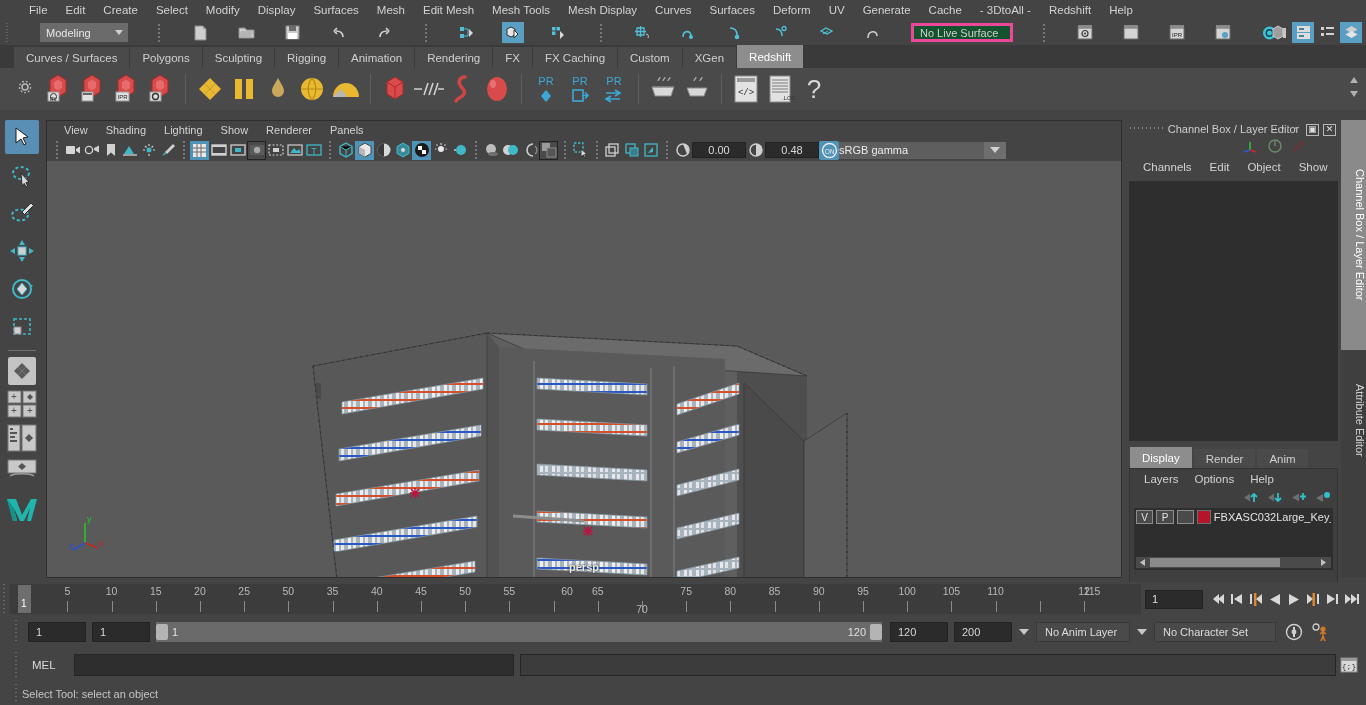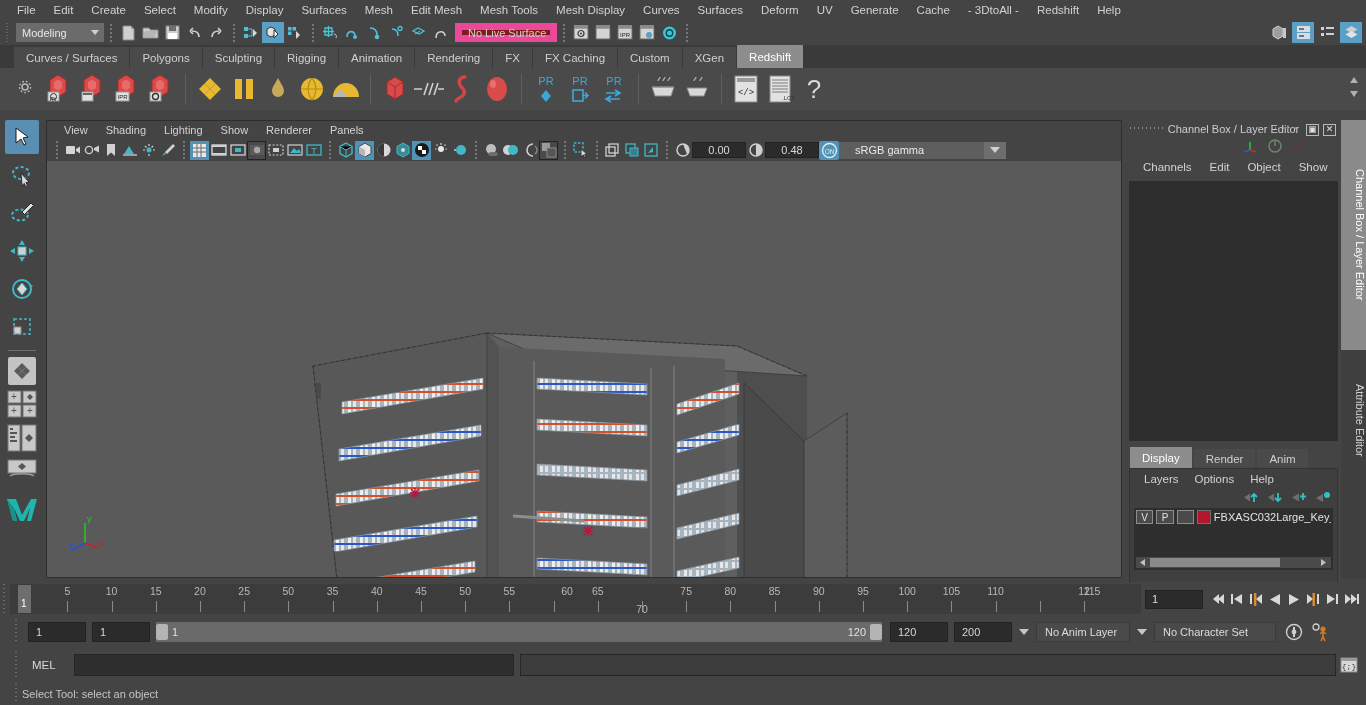--- a/index.html
+++ b/index.html
@@ -6,40 +6,40 @@
   body {
     width:1366px; height:705px; overflow:hidden;
     background:#444444;
     font-family:"Liberation Sans", sans-serif;
     font-size:11px; color:#c8c8c8;
     -webkit-font-smoothing:antialiased;
   }
   .app { position:relative; width:1366px; height:705px; background:#444; }
 
   
-  .menubar { height:20px; background:#444444; display:flex; padding-left:8px; }
+  .menubar { height:20px; background:#444444; display:flex; padding-left:20px; }
   .menubar .mi { padding:0 9px; font-size:11.5px; color:#d2d2d2; line-height:20px; cursor:default; }
 
   
-  .statusline { height:25px; background:#444444; display:flex; align-items:center; padding-left:4px; position:relative; }
+  .statusline { height:25px; background:#444444; display:flex; align-items:center; padding-left:4px; position:relative;gap:24px; }
   .grip { width:8px; height:23px; background:
       repeating-linear-gradient(to bottom,#6a6a6a 0 1px,transparent 1px 3px);
       background-size:2px 3px; background-position:2px 2px; background-repeat:repeat-y;
       opacity:.8; flex:0 0 8px; }
   .sel-combo { width:88px; height:19px; background:#6b6b6b; color:#e8e8e8; font-size:11px;
       display:flex; align-items:center; padding-left:6px; position:relative; margin-left:4px; }
   .sel-combo .arr { position:absolute; right:5px; top:7px; width:0;height:0;
       border-left:4px solid transparent;border-right:4px solid transparent;border-top:5px solid #cfcfcf; }
   .sep-b { width:9px; height:20px; margin:0 2px; position:relative; }
   .sep-b:after{content:"";position:absolute;left:4px;top:1px;width:2px;height:18px;
       background:repeating-linear-gradient(to bottom,#777 0 2px,transparent 2px 4px);}
   .ic { width:22px;height:21px;display:inline-flex;align-items:center;justify-content:center;
       position:relative;cursor:default;}
   .ic.on { background:#5a9fc4; }
-  .livesurf { width:102px;height:19px;background:#7f1d1d;border:7px solid #ec4899;
+  .livesurf { width:102px;height:19px;background:#14532d;border:3px solid #ec4899;
       display:flex;align-items:center;padding-left:6px;font-size:11px;color:#cfcfcf;margin-left:4px;}
   .right-icons { position:absolute; right:4px; top:2px; display:flex; gap:2px; }
 
   
   .shelfwrap { background:#444; }
   .shelftabs { height:23px; display:flex; align-items:flex-end; padding-left:14px; background:#3a3a3a; }
   .stab { height:21px; padding:0 12px; font-size:11.5px; color:#cfcfcf; background:#4a4a4a;
       display:flex;align-items:center; border-right:1px solid #3a3a3a; cursor:default; }
   .stab.active { background:#8d8d8d; color:#fff; height:23px; }
   .shelfbar { height:42px; background:#4a4a4a; display:flex; align-items:center; padding-left:42px; position:relative;}
@@ -59,21 +59,21 @@
         border:1px solid #2e2e2e; }
   .vpmenu { height:18px; display:flex; align-items:center; padding-left:8px; background:#444; }
   .vpmenu .mi { padding:0 9px; font-size:11px; color:#d2d2d2; line-height:18px; }
   .vptools { height:22px; display:flex; align-items:center; background:#444; padding-left:3px; }
   .vi { width:19px;height:19px;display:inline-flex;align-items:center;justify-content:center;position:relative;cursor:default;}
   .vi.on{background:#4f94b8;}
   .vi.frm{border:1px solid #222;background:#4a4a4a;}
   .numfield{width:54px;height:16px;background:#2b2b2b;border:1px solid #222;color:#d8d8d8;
       font-size:11px;display:flex;align-items:center;justify-content:center;}
   .gammafield{width:145px;height:17px;background:#5e5e5e;color:#eaeaea;font-size:11px;
-      display:flex;align-items:center;padding-left:16px;position:relative;}
+      display:flex;align-items:center;padding-left:0;position:relative;}
   .gammaarrow{width:22px;height:17px;background:#6e6e6e;display:flex;align-items:center;justify-content:center;}
 
   .vcanvas { position:absolute; left:0; top:40px; right:0; bottom:0; background:#5a5a5a; overflow:hidden; }
   .persp-label{position:absolute;bottom:4px;left:0;right:0;text-align:center;color:#e8e8e8;
       font-size:11px;font-weight:bold;text-shadow:0 0 2px #000;}
   .axisgiz{position:absolute;left:18px;bottom:22px;width:50px;height:48px;}
 
   
   .rp { position:absolute; left:1126px; top:120px; width:215px; height:458px; background:#444; }
   .rptitle { height:17px; display:flex; align-items:center; justify-content:center; position:relative;
@@ -951,20 +951,21 @@
         <svg width="50" height="48" viewBox="0 0 50 48">
           <path d="M20 36 L20 16" stroke="#25c425" stroke-width="1.6"></path>
           <text x="22" y="15" font-size="9" fill="#25c425" font-family="Liberation Sans">y</text>
           <path d="M20 36 L8 43" stroke="#2a4fd8" stroke-width="1.6"></path>
           <text x="4" y="42" font-size="9" fill="#2a4fd8" font-family="Liberation Sans">z</text>
           <path d="M20 36 L33 41" stroke="#d02020" stroke-width="1.6"></path>
           <text x="34" y="39" font-size="9" fill="#d02020" font-family="Liberation Sans">x</text>
         </svg>
       </div>
 
+      <div class="persp-label">persp</div>
     </div>
   </div>
 
   <div class="rp">
     <div class="rptitle">
       <span class="dots" style="position:absolute;left:4px;top:3px;"></span>
       <span>Channel Box / Layer Editor</span>
       <span class="dots" style="position:absolute;right:44px;top:3px;width:26px;"></span>
       <span style="position:absolute;right:22px;top:2px;">
         <span class="winbtn">▣</span>

